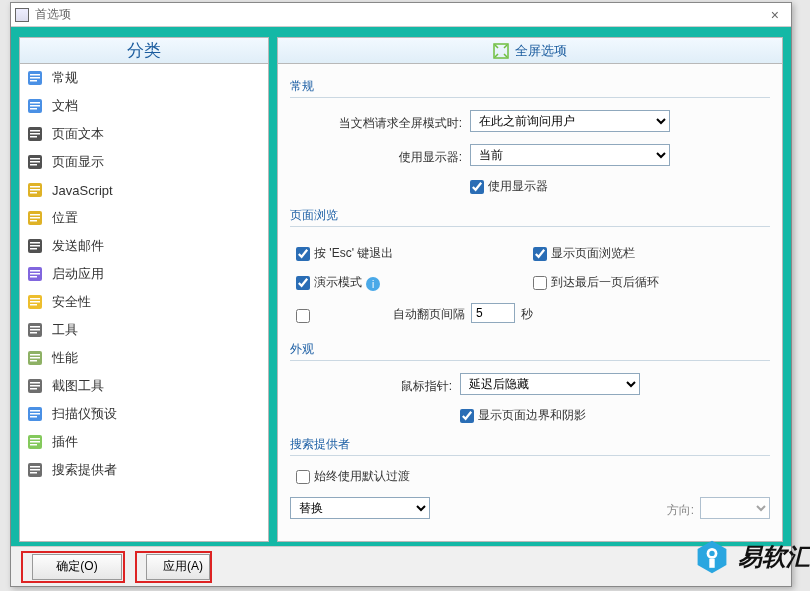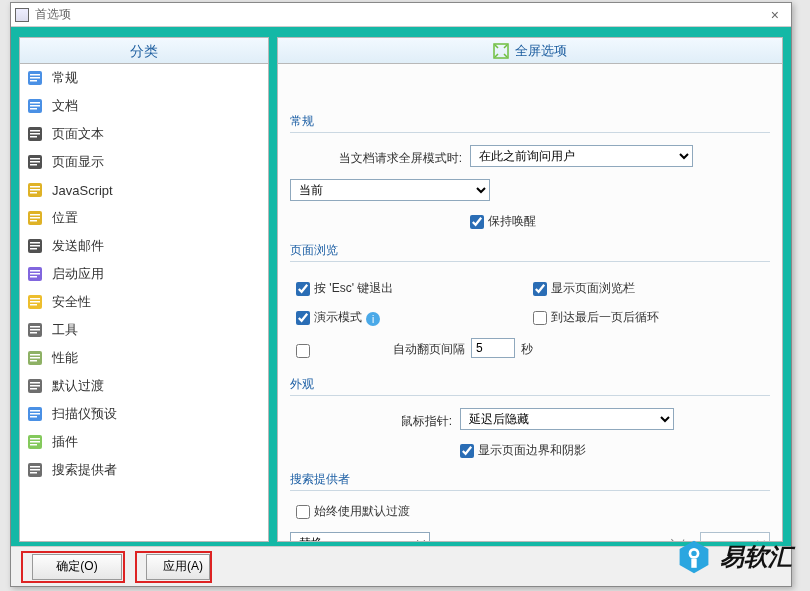--- a/index.html
+++ b/index.html
@@ -4,46 +4,46 @@
 <style>
 * { box-sizing: border-box; margin: 0; padding: 0; font-family: "Microsoft YaHei", "SimSun", sans-serif; }
 body { background: #e8e8e8; width: 810px; height: 591px; overflow: hidden; position: relative; }
 .window { position: absolute; left: 10px; top: 2px; width: 782px; height: 585px; background: #14b8a6; border: 1px solid #888; display: flex; flex-direction: column; box-shadow: 2px 2px 6px rgba(0,0,0,0.25); }
 .titlebar { height: 24px; background: #fff; border-bottom: 1px solid #ccc; display: flex; align-items: center; padding: 0 4px; font-size: 12px; color: #666; }
 .titlebar .spacer { flex: 1; }
 .close-x { font-size: 14px; color: #666; padding: 0 8px; cursor: pointer; }
 .tb-icon { width: 14px; height: 14px; border: 1px solid #666; margin-right: 6px; display: inline-block; background: linear-gradient(180deg,#eef,#dde); }
 .body { flex:1; display:flex; padding: 10px 8px 4px 8px; overflow: hidden; }
 .left-panel { width: 250px; border: 1px solid #b8b8b8; background: #f8f8f8; display: flex; flex-direction: column; margin-right: 8px; }
-.left-header { height: 26px; background: linear-gradient(#f2f9ff,#e0eef8); border-bottom: 1px solid #b8b8b8; text-align: center; font-size: 14px; color: #1b5c9e; line-height: 26px; }
+.left-header { height: 26px; background: linear-gradient(#f2f9ff,#e0eef8); border-bottom: 1px solid #b8b8b8; text-align: center; font-size: 17px; color: #1b5c9e; line-height: 26px; }
 .left-list { flex:1; overflow-y: auto; background:#fff; }
 .cat-item { display:flex; align-items:center; height:28px; padding:0 6px; font-size:13px; color:#333; cursor:pointer; }
 .cat-item.selected { background: #d4e8f6; border-top:1px solid #a9cfe8; border-bottom:1px solid #a9cfe8; }
 .cat-icon { width:18px; height:18px; margin-right:8px; }
-.right-panel { flex:1; border:1px solid #b8b8b8; background:#fcfcfc; display:flex; flex-direction:column; overflow:hidden;gap:35px; }
+.right-panel { flex:1; border:1px solid #b8b8b8; background:#fcfcfc; display:flex; flex-direction:column; overflow:hidden; }
 .right-header { height:26px; background: linear-gradient(#f2f9ff,#e0eef8); border-bottom:1px solid #b8b8b8; text-align:center; font-size:13px; color:#1b5c9e; line-height:26px; display:flex; align-items:center; justify-content:center; }
 .right-header .hicon { width:16px; height:16px; margin-right:6px; }
 .right-body { flex:1; overflow-y:auto; padding:8px 12px 4px 12px; font-size:12px; color:#333; }
 .section-title { color:#2162a6; font-size:12px; margin:6px 0 2px 0; }
 .section-line { border:none; border-top:1px solid #cbd8e2; margin-bottom:6px; }
 .row { display:flex; align-items:flex-end; margin:12px 0; }
 .lbl-right { width:180px; text-align:right; padding-right:8px; font-size:12px; }
 select { font-size:12px; height:22px; border:1px solid #8fa8bd; background:#fff; padding:0 4px; }
 input[type=checkbox]{ width:14px; height:14px; accent-color:#2a6db5; margin-right:4px; vertical-align:middle; }
 .chklabel { font-size:12px; display:flex; align-items:center; }
 .nav-cols { display:flex; }
 .nav-col { flex:1; }
 .spin { width:44px; height:20px; border:1px solid #8fa8bd; font-size:12px; text-align:left; padding:0 4px; }
 .color-swatch { width:90px; height:20px; border:1px solid #7a7a7a; background:#000; display:inline-flex; align-items:center; justify-content:flex-end; padding-right:2px; }
 .swatch-arrow { width:14px; height:18px; background:#dfdfdf; border-left:1px solid #888; display:flex; align-items:center; justify-content:center; font-size:9px; color:#333; }
 .footer { height:40px; display:flex; align-items:center; justify-content:flex-start; padding:0 10px; border-top:1px solid #ccc; background:#f0f0f0; }
 .btn { height:26px; min-width:90px; border:1px solid #999; background:linear-gradient(#fdfdfd,#e7e7e7); font-size:12px; padding:0 16px; margin-left:8px; cursor:pointer; }
 .red-box { border:2px solid #d22; padding:1px; display:inline-block; }
 .info-badge { width:14px; height:14px; border-radius:50%; background:#4aa9e8; color:#fff; font-size:10px; display:inline-flex; align-items:center; justify-content:center; margin-left:4px; }
-.watermark { position:absolute; right:18px; bottom:16px; display:flex; align-items:center; font-size:24px; font-weight:bold; color:#111; font-style:italic; background:rgba(255,255,255,0.0); }
+.watermark { position:absolute; right:0; bottom:16px; display:flex; align-items:center; font-size:24px; font-weight:bold; color:#111; font-style:italic; background:rgba(255,255,255,0.0); }
 .watermark .logo { width:36px; height:36px; margin-right:8px; }
 .left-list::-webkit-scrollbar{width:16px;} .left-list::-webkit-scrollbar-thumb{background:#c1c1c1;border:1px solid #a0a0a0;} .left-list::-webkit-scrollbar-track{background:#efefef;border-left:1px solid #ccc;}
 </style>
 </head>
 <body>
 
 <div class="window">
 
   <div class="titlebar">
     <span class="tb-icon"></span>
@@ -156,21 +156,21 @@
             </svg>
             <span>性能</span>
           </div>
           <div class="cat-item">
             <svg class="cat-icon" viewBox="0 0 18 18">
               <rect x="2" y="2" width="14" height="14" rx="2" fill="#555" opacity="0.85"></rect>
               <rect x="4" y="5" width="10" height="1.5" fill="#fff"></rect>
               <rect x="4" y="8" width="10" height="1.5" fill="#fff"></rect>
               <rect x="4" y="11" width="7" height="1.5" fill="#fff"></rect>
             </svg>
-            <span>默认过渡</span>
+            <span>截图工具</span>
           </div>
           <div class="cat-item">
             <svg class="cat-icon" viewBox="0 0 18 18">
               <rect x="2" y="2" width="14" height="14" rx="2" fill="#2a7de1" opacity="0.85"></rect>
               <rect x="4" y="5" width="10" height="1.5" fill="#fff"></rect>
               <rect x="4" y="8" width="10" height="1.5" fill="#fff"></rect>
               <rect x="4" y="11" width="7" height="1.5" fill="#fff"></rect>
             </svg>
             <span>扫描仪预设</span>
           </div>
@@ -202,30 +202,31 @@
             <path d="M2 2l3 3M14 2l-3 3M2 14l3-3M14 14l-3-3" stroke="#6fbf3f" stroke-width="1.5"></path>
           </svg>
         <span>全屏选项</span>
       </div>
       <div class="right-body">
 
         <div class="section-title">常规</div>
         <hr class="section-line">
         <div class="row">
           <div class="lbl-right">当文档请求全屏模式时:</div>
-          <select style="width:223px"><option>在此之前询问用户</option></select>
-        </div>
-        <div class="row">
+          <select style="width:200px"><option>在此之前询问用户</option></select>
+        </div>
+        <div class="row">
+          <div class="lbl-right">使用显示器:</div>
           <select style="width:200px"><option>当前</option></select>
         </div>
         <div class="row">
           <div class="lbl-right"></div>
           <label class="chklabel">
             <input type="checkbox" id="cb-awake" checked="" style="">
-              <span>保持唤醒</span>
+              <span>使用显示器</span>
           </label>
         </div>
 
         <div class="section-title">页面浏览</div>
         <hr class="section-line">
         <div class="nav-cols">
           <div class="nav-col" style="padding-left:6px">
             <div class="row">
                 <label class="chklabel">
                   <input type="checkbox" id="cb-esc" checked="" style="">
@@ -262,21 +263,21 @@
                   <span>到达最后一页后循环</span>
                 </label>
               </div>
           </div>
         </div>
 
         <div class="section-title">外观</div>
         <hr class="section-line">
         <div class="row">
           <div class="lbl-right" style="width:170px">鼠标指针:</div>
-          <select style="width:214px"><option>延迟后隐藏</option></select>
+          <select style="width:180px"><option>延迟后隐藏</option></select>
         </div>
         <div class="row">
           <div class="lbl-right" style="width:170px"></div>
           <label class="chklabel">
               <input type="checkbox" id="cb-shadow" checked="" style="">
               <span>显示页面边界和阴影</span>
             </label>
         </div>
 
         <div class="section-title">搜索提供者</div>

